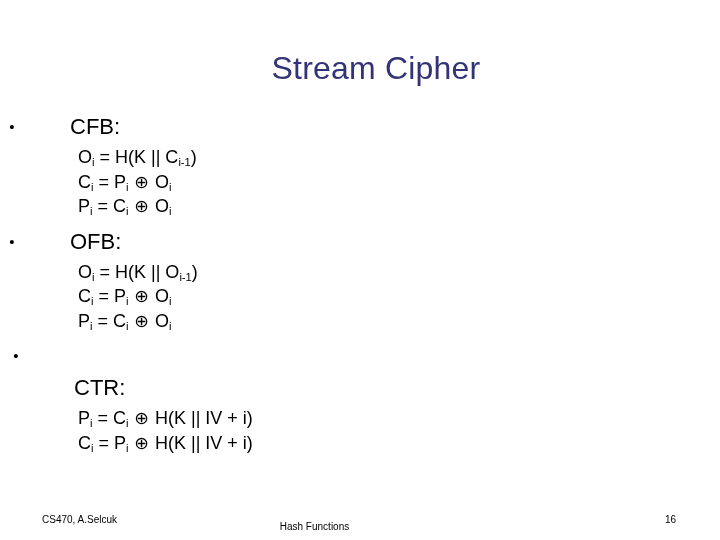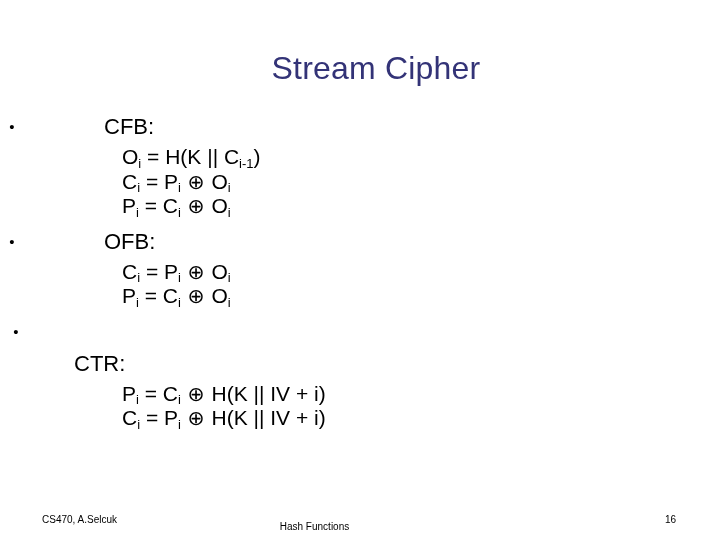--- a/index.html
+++ b/index.html
@@ -65,41 +65,40 @@
     left: 0;
     top: 0;
     width: 24px;
     text-align: center;
     font-size: 15px;
     line-height: 30px;
     color: #000000;
   }
   .bullet-line .bullet-label {
     display: inline-block;
-    padding-left: 104px;
+    padding-left: 70px;
   }
   .section.indent-more .bullet-line .bullet-dot {
     left: 4px;
   }
   .section.indent-more .bullet-line .bullet-label {
     padding-left: 74px;
     margin-top: 32px;
   }
 
   .formula-block {
     margin-top: 3px;
     padding-left: 78px;
   }
   .formula {
     display: block;
-    font-size: 21px;
+    font-size: 18px;
     line-height: 24.5px;
     color: #000000;
     white-space: nowrap;
-    margin-left: 44px;
   }
   .formula sub {
     font-size: 0.62em;
     line-height: 0;
     vertical-align: baseline;
     position: relative;
     bottom: -0.28em;
   }
   .xor {
     font-size: 0.97em;
@@ -151,20 +150,21 @@
         <div class="bullet-line"><span class="bullet-dot">•</span><span class="bullet-label">CFB:</span></div>
         <div class="formula-block">
           <div class="formula">O<sub>i</sub> = H(K || C<sub>i-1</sub>)</div>
           <div class="formula">C<sub>i</sub> = P<sub>i</sub><span class="xor"> ⊕</span> O<sub>i</sub></div>
           <div class="formula">P<sub>i</sub> = C<sub>i</sub><span class="xor"> ⊕</span> O<sub>i</sub></div>
         </div>
       </div>
       <div class="section">
         <div class="bullet-line"><span class="bullet-dot">•</span><span class="bullet-label">OFB:</span></div>
         <div class="formula-block">
+          <div class="formula">O<sub>i</sub> = H(K || O<sub>i-1</sub>)</div>
           <div class="formula">C<sub>i</sub> = P<sub>i</sub><span class="xor"> ⊕</span> O<sub>i</sub></div>
           <div class="formula">P<sub>i</sub> = C<sub>i</sub><span class="xor"> ⊕</span> O<sub>i</sub></div>
         </div>
       </div>
       <div class="section indent-more">
         <div class="bullet-line"><span class="bullet-dot">•</span><span class="bullet-label">CTR:</span></div>
         <div class="formula-block">
           <div class="formula">P<sub>i</sub> = C<sub>i</sub><span class="xor"> ⊕</span> H(K || IV + i)</div>
           <div class="formula">C<sub>i</sub> = P<sub>i</sub><span class="xor"> ⊕</span> H(K || IV + i)</div>
         </div>

